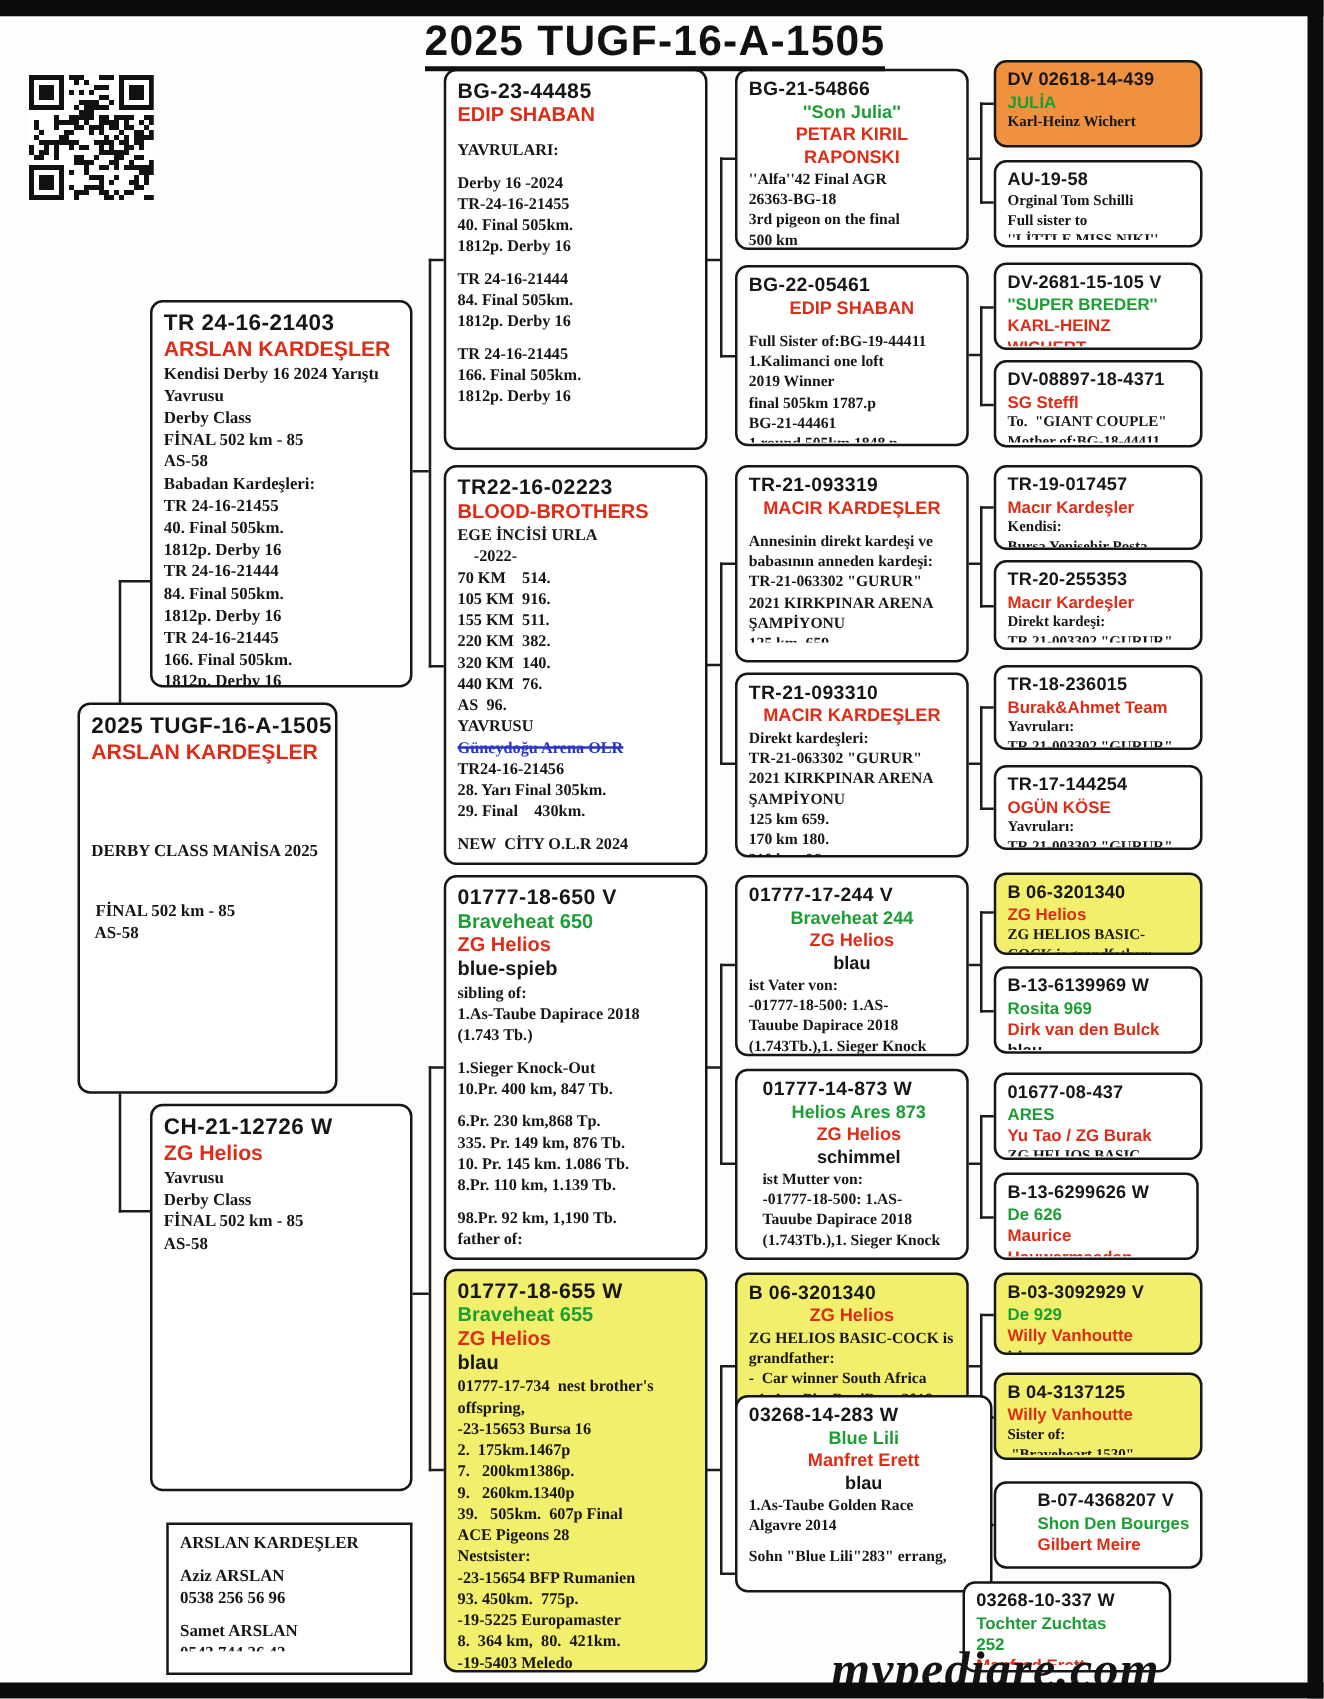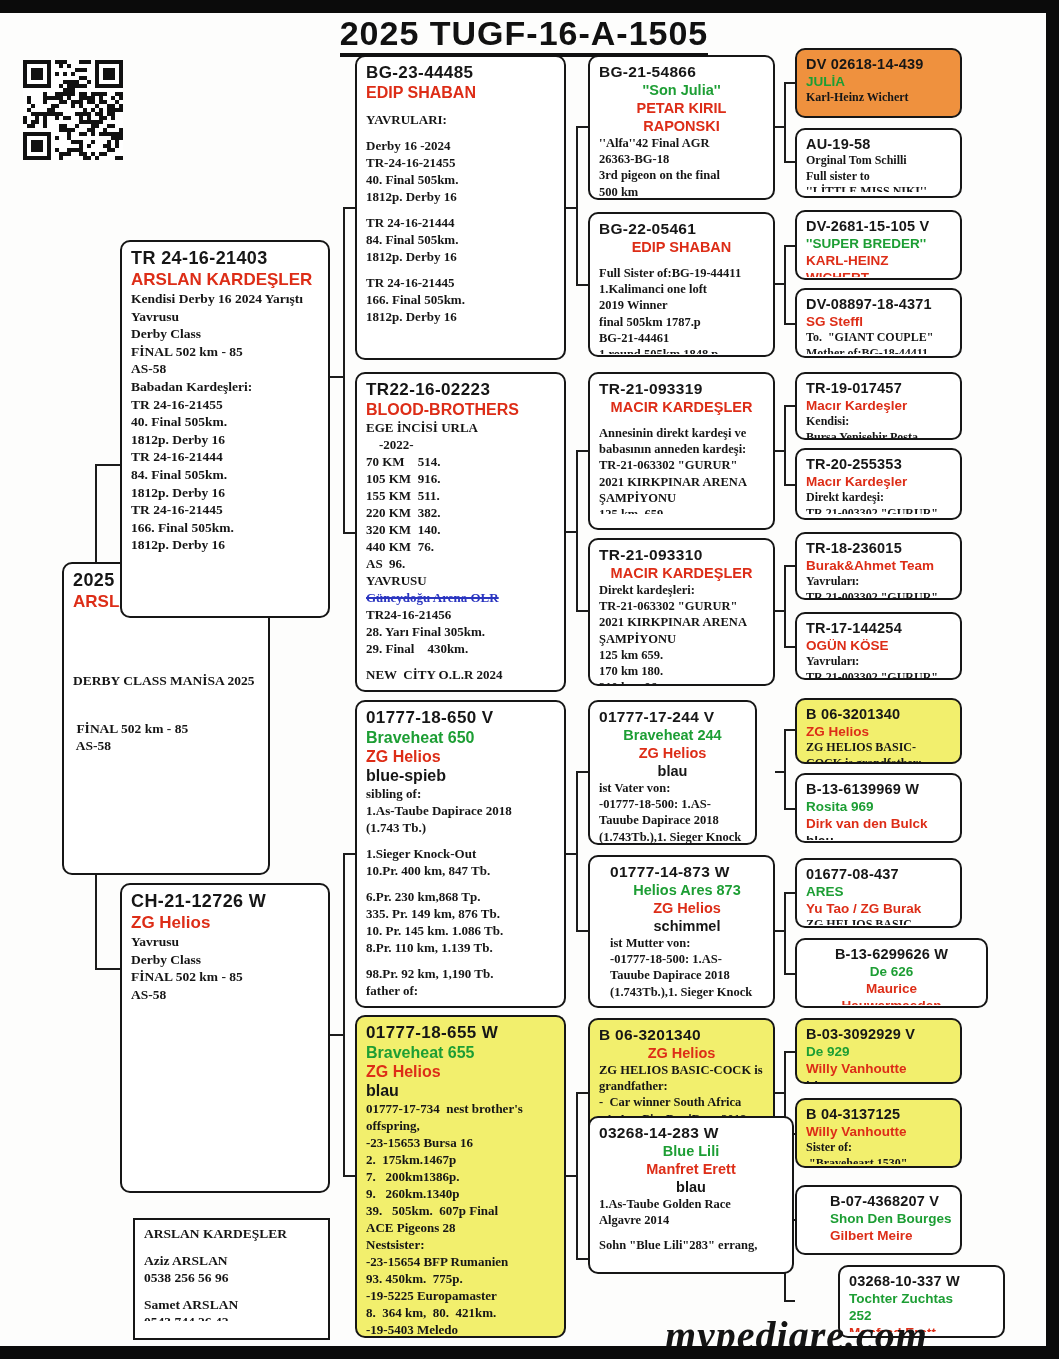--- a/index.html
+++ b/index.html
@@ -413,21 +413,21 @@
       <div class="box c1" style="left: 62px; top: 562px; width: 208px; height: 313px;">
         <div class="ln ring">2025 TUGF-16-A-1505</div>
         <div class="ln nm red">ARSLAN KARDEŞLER</div>
         <div class="gap2"></div>
         <div class="gap2"></div>
         <div class="ln body">DERBY CLASS MANİSA 2025</div>
         <div class="gap2"></div>
         <div class="ln body"> FİNAL 502 km - 85</div>
         <div class="ln body"> AS-58</div>
       </div>
-      <div class="box c1" style="left: 120px; top: 240px; width: 210px; height: 378px;">
+      <div class="box c1" style="left: 120px; top: 240px; width: 210px; height: 310px;">
         <div class="ln ring">TR 24-16-21403</div>
         <div class="ln nm red">ARSLAN KARDEŞLER</div>
         <div class="ln body">Kendisi Derby 16 2024 Yarıştı</div>
         <div class="ln body">Yavrusu</div>
         <div class="ln body">Derby Class</div>
         <div class="ln body">FİNAL 502 km - 85</div>
         <div class="ln body">AS-58</div>
         <div class="ln body">Babadan Kardeşleri:</div>
         <div class="ln body">TR 24-16-21455</div>
         <div class="ln body">40. Final 505km.</div>
@@ -571,21 +571,21 @@
         <div class="ln ring">TR-21-093310</div>
         <div class="ln nm red">MACIR KARDEŞLER</div>
         <div class="ln body">Direkt kardeşleri:</div>
         <div class="ln body">TR-21-063302 "GURUR"</div>
         <div class="ln body">2021 KIRKPINAR ARENA</div>
         <div class="ln body">ŞAMPİYONU</div>
         <div class="ln body">125 km 659.</div>
         <div class="ln body">170 km 180.</div>
         <div class="ln body clip">310 km  96.</div>
       </div>
-      <div class="box c3" style="left: 588px; top: 700px; width: 169px; height: 145px;">
+      <div class="box c3" style="left: 588px; top: 700px; width: 187px; height: 145px;">
         <div class="ln ring">01777-17-244 V</div>
         <div class="ln nm green">Braveheat 244</div>
         <div class="ln nm red">ZG Helios</div>
         <div class="ln nm black">blau</div>
         <div class="ln body">ist Vater von:</div>
         <div class="ln body">-01777-18-500: 1.AS-</div>
         <div class="ln body">Tauube Dapirace 2018</div>
         <div class="ln body">(1.743Tb.),1. Sieger Knock</div>
       </div>
       <div class="box c3" style="left: 588px; top: 855px; width: 187px; height: 153px; padding-left: 20px;">
@@ -677,21 +677,21 @@
         <div class="ln nm green">Rosita 969</div>
         <div class="ln nm red">Dirk van den Bulck</div>
         <div class="ln nm black clip">blau</div>
       </div>
       <div class="box c4" style="left: 795px; top: 858px; width: 167px; height: 70px;">
         <div class="ln ring">01677-08-437</div>
         <div class="ln nm green">ARES</div>
         <div class="ln nm red">Yu Tao / ZG Burak</div>
         <div class="ln body clip">ZG HELIOS BASIC</div>
       </div>
-      <div class="box c4" style="left: 795px; top: 938px; width: 193px; height: 70px; text-align: center;">
+      <div class="box c4" style="left: 795px; top: 938px; width: 164px; height: 70px;">
         <div class="ln ring">B-13-6299626 W</div>
         <div class="ln nm green">De 626</div>
         <div class="ln nm red">Maurice</div>
         <div class="ln nm red clip">Hauwermaeden</div>
       </div>
       <div class="box c4 y" style="left: 795px; top: 1018px; width: 167px; height: 66px;">
         <div class="ln ring">B-03-3092929 V</div>
         <div class="ln nm green">De 929</div>
         <div class="ln nm red">Willy Vanhoutte</div>
         <div class="ln nm black clip">blau</div>
@@ -700,21 +700,21 @@
         <div class="ln ring">B 04-3137125</div>
         <div class="ln nm red">Willy Vanhoutte</div>
         <div class="ln body">Sister of:</div>
         <div class="ln body clip"> "Braveheart 1530"</div>
       </div>
       <div class="box c4" style="left: 795px; top: 1185px; width: 167px; height: 70px; padding-left: 33px;">
         <div class="ln ring">B-07-4368207 V</div>
         <div class="ln nm green">Shon Den Bourges</div>
         <div class="ln nm red">Gilbert Meire</div>
       </div>
-      <div class="box c4" style="left: 838px; top: 1265px; width: 167px; height: 73px;">
+      <div class="box c4" style="left: 770px; top: 1265px; width: 167px; height: 73px;">
         <div class="ln ring">03268-10-337 W</div>
         <div class="ln nm green">Tochter Zuchtas</div>
         <div class="ln nm green">252</div>
         <div class="ln nm red clip">Manfred Erett</div>
       </div>
     </div>
 
   <div id="watermark">mypediare.com</div>
 </div>
 

